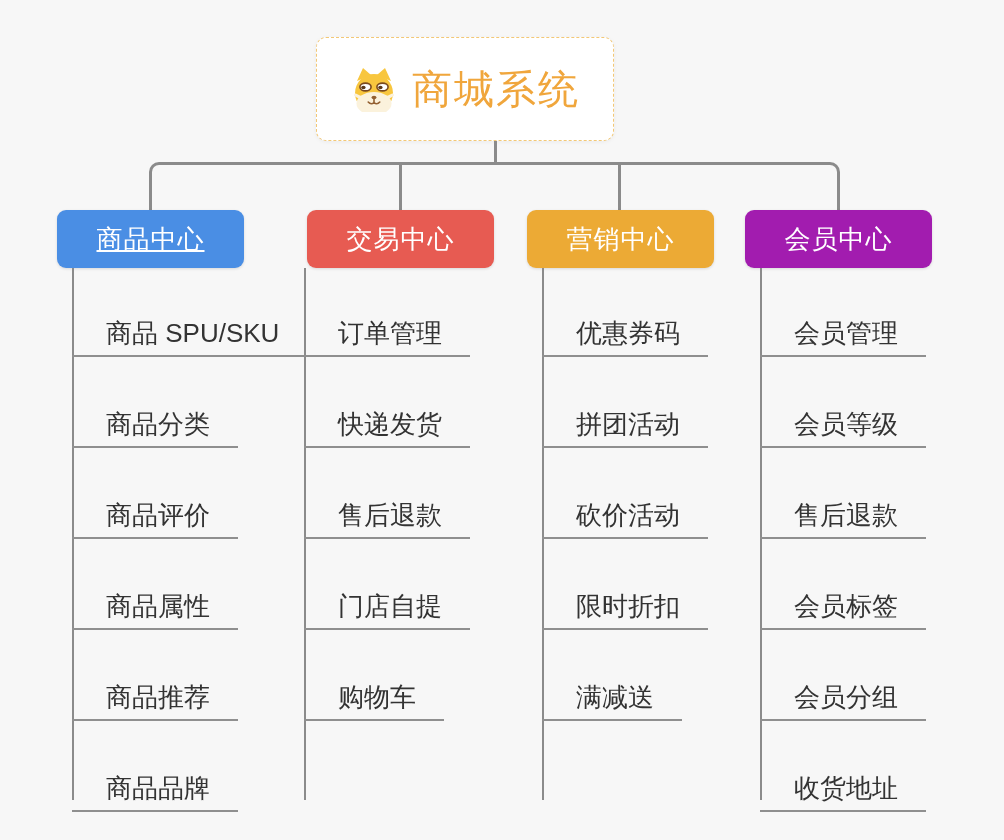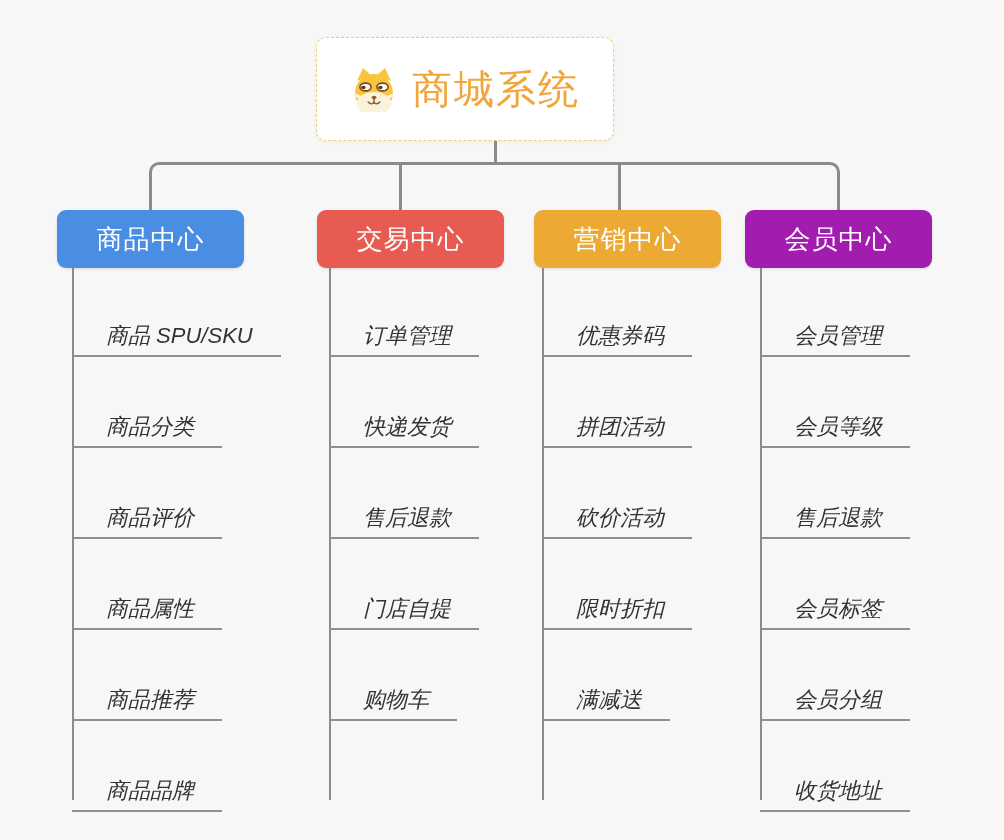--- a/index.html
+++ b/index.html
@@ -47,50 +47,49 @@
 
   
   .branch-box{
     position:absolute;top:210px;width:187px;height:58px;
     border-radius:9px;
     color:#ffffff;font-size:26px;letter-spacing:1px;
     display:flex;align-items:center;justify-content:center;
     box-shadow:0 1px 3px rgba(0,0,0,.12);
   }
   .bb-0{left:57px;}
-  .bb-1{left:317px;}
-  .bb-2{left:527px;margin-left:7px;}
+  .bb-1{left:307px;}
+  .bb-2{left:527px;}
   .bb-3{left:745px;}
 
   
   .column{position:absolute;top:268px;width:250px;}
   .col-0{left:57px;}
-  .col-1{left:314px;}
+  .col-1{left:289px;}
   .col-2{left:527px;}
   .col-3{left:745px;}
   .column::before{            
     content:"";position:absolute;left:15px;top:0;width:2px;height:532px;
     background:#8b8b8b;
   }
   .column ul{margin:0;padding:0 0 0 15px;list-style:none;}
   .column li{
     height:89px;
     display:flex;align-items:flex-end;
     width:fit-content;
     padding:0 28px 0 34px;
     border-bottom:2px solid #8f8f8f;
     box-sizing:content-box;
     position:relative;z-index:1;
   }
   .column li:first-child{height:87px;}
   .column li span{
-    font-size:22px;color:#333333;
+    font-size:26px;color:#333333;
     margin-bottom:4px;
     white-space:nowrap;
-    font-style:italic;
   }
 </style>
 </head>
 <body>
 
 <div class="canvas">
 
   <div class="root-node">
     <svg class="root-icon" viewBox="0 0 48 46" aria-hidden="true">
       <polygon points="7,15 13,2 21,9" fill="#f8c63e"></polygon>
@@ -107,21 +106,21 @@
       <path d="M18.2 36 Q21 39.2 24 36.6 Q27 39.2 29.8 36" fill="none" stroke="#936031" stroke-width="1.6" stroke-linecap="round"></path>
     </svg>
     <span class="root-title">商城系统</span>
   </div>
 
   <div class="line root-stub"></div>
   <div class="bracket"></div>
   <div class="line drop-2"></div>
   <div class="line drop-3"></div>
 
-  <div class="branch-box bb-0" style="background: rgb(74, 142, 228);">
+  <div class="branch-box bb-0" style="background: rgb(74, 142, 228); text-decoration: underline;">
     <span>商品中心</span>
   </div>
   <div class="branch-box bb-1" style="background: rgb(231, 91, 82);">
     <span>交易中心</span>
   </div>
   <div class="branch-box bb-2" style="background: rgb(236, 170, 53);">
     <span>营销中心</span>
   </div>
   <div class="branch-box bb-3" style="background: #a21caf;">
     <span>会员中心</span>

